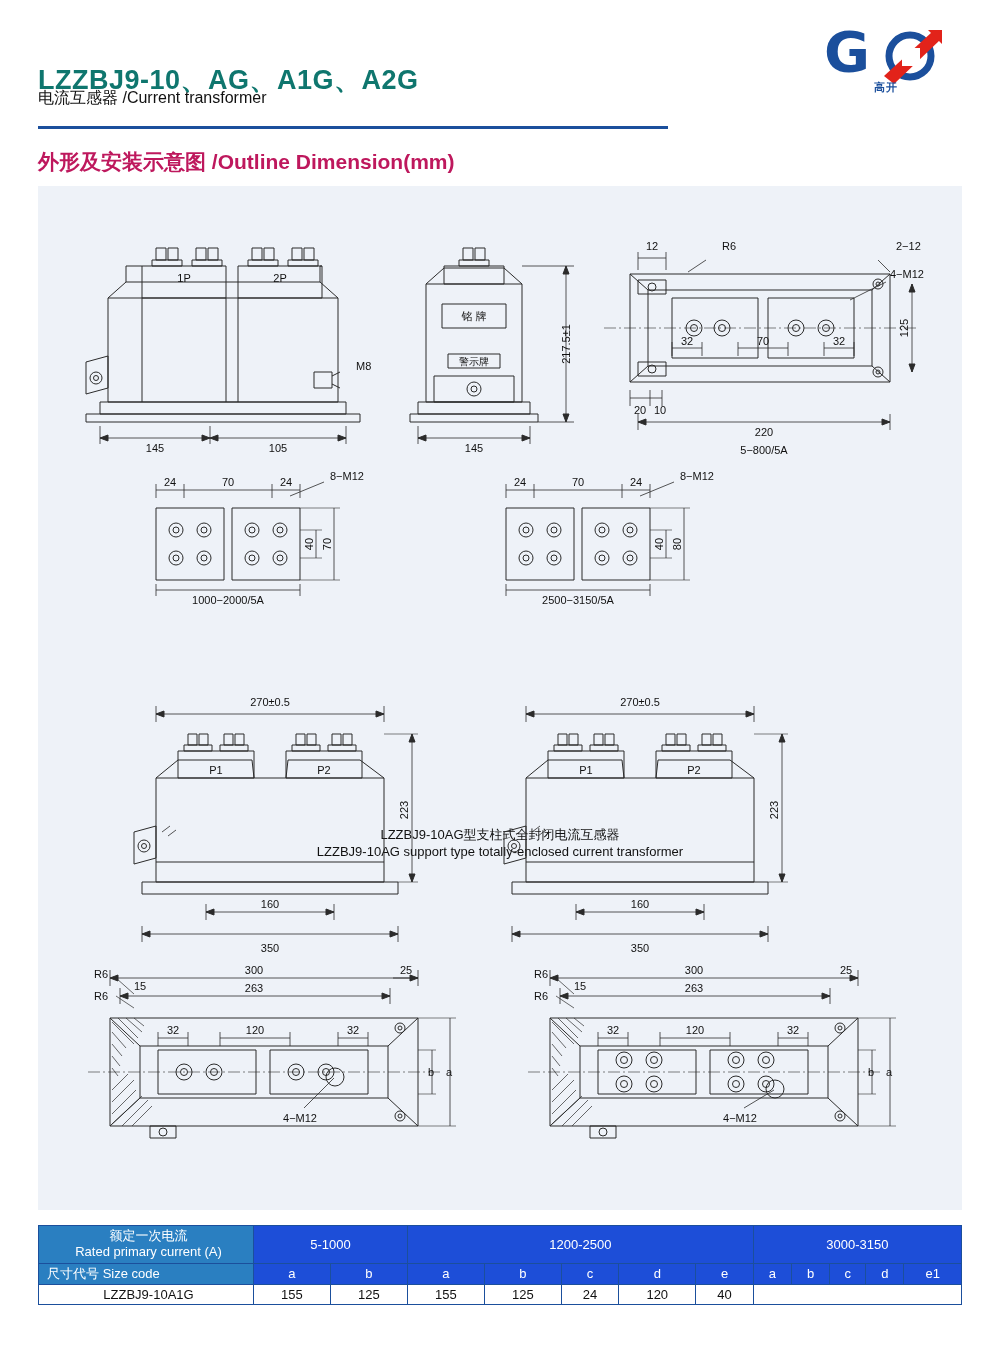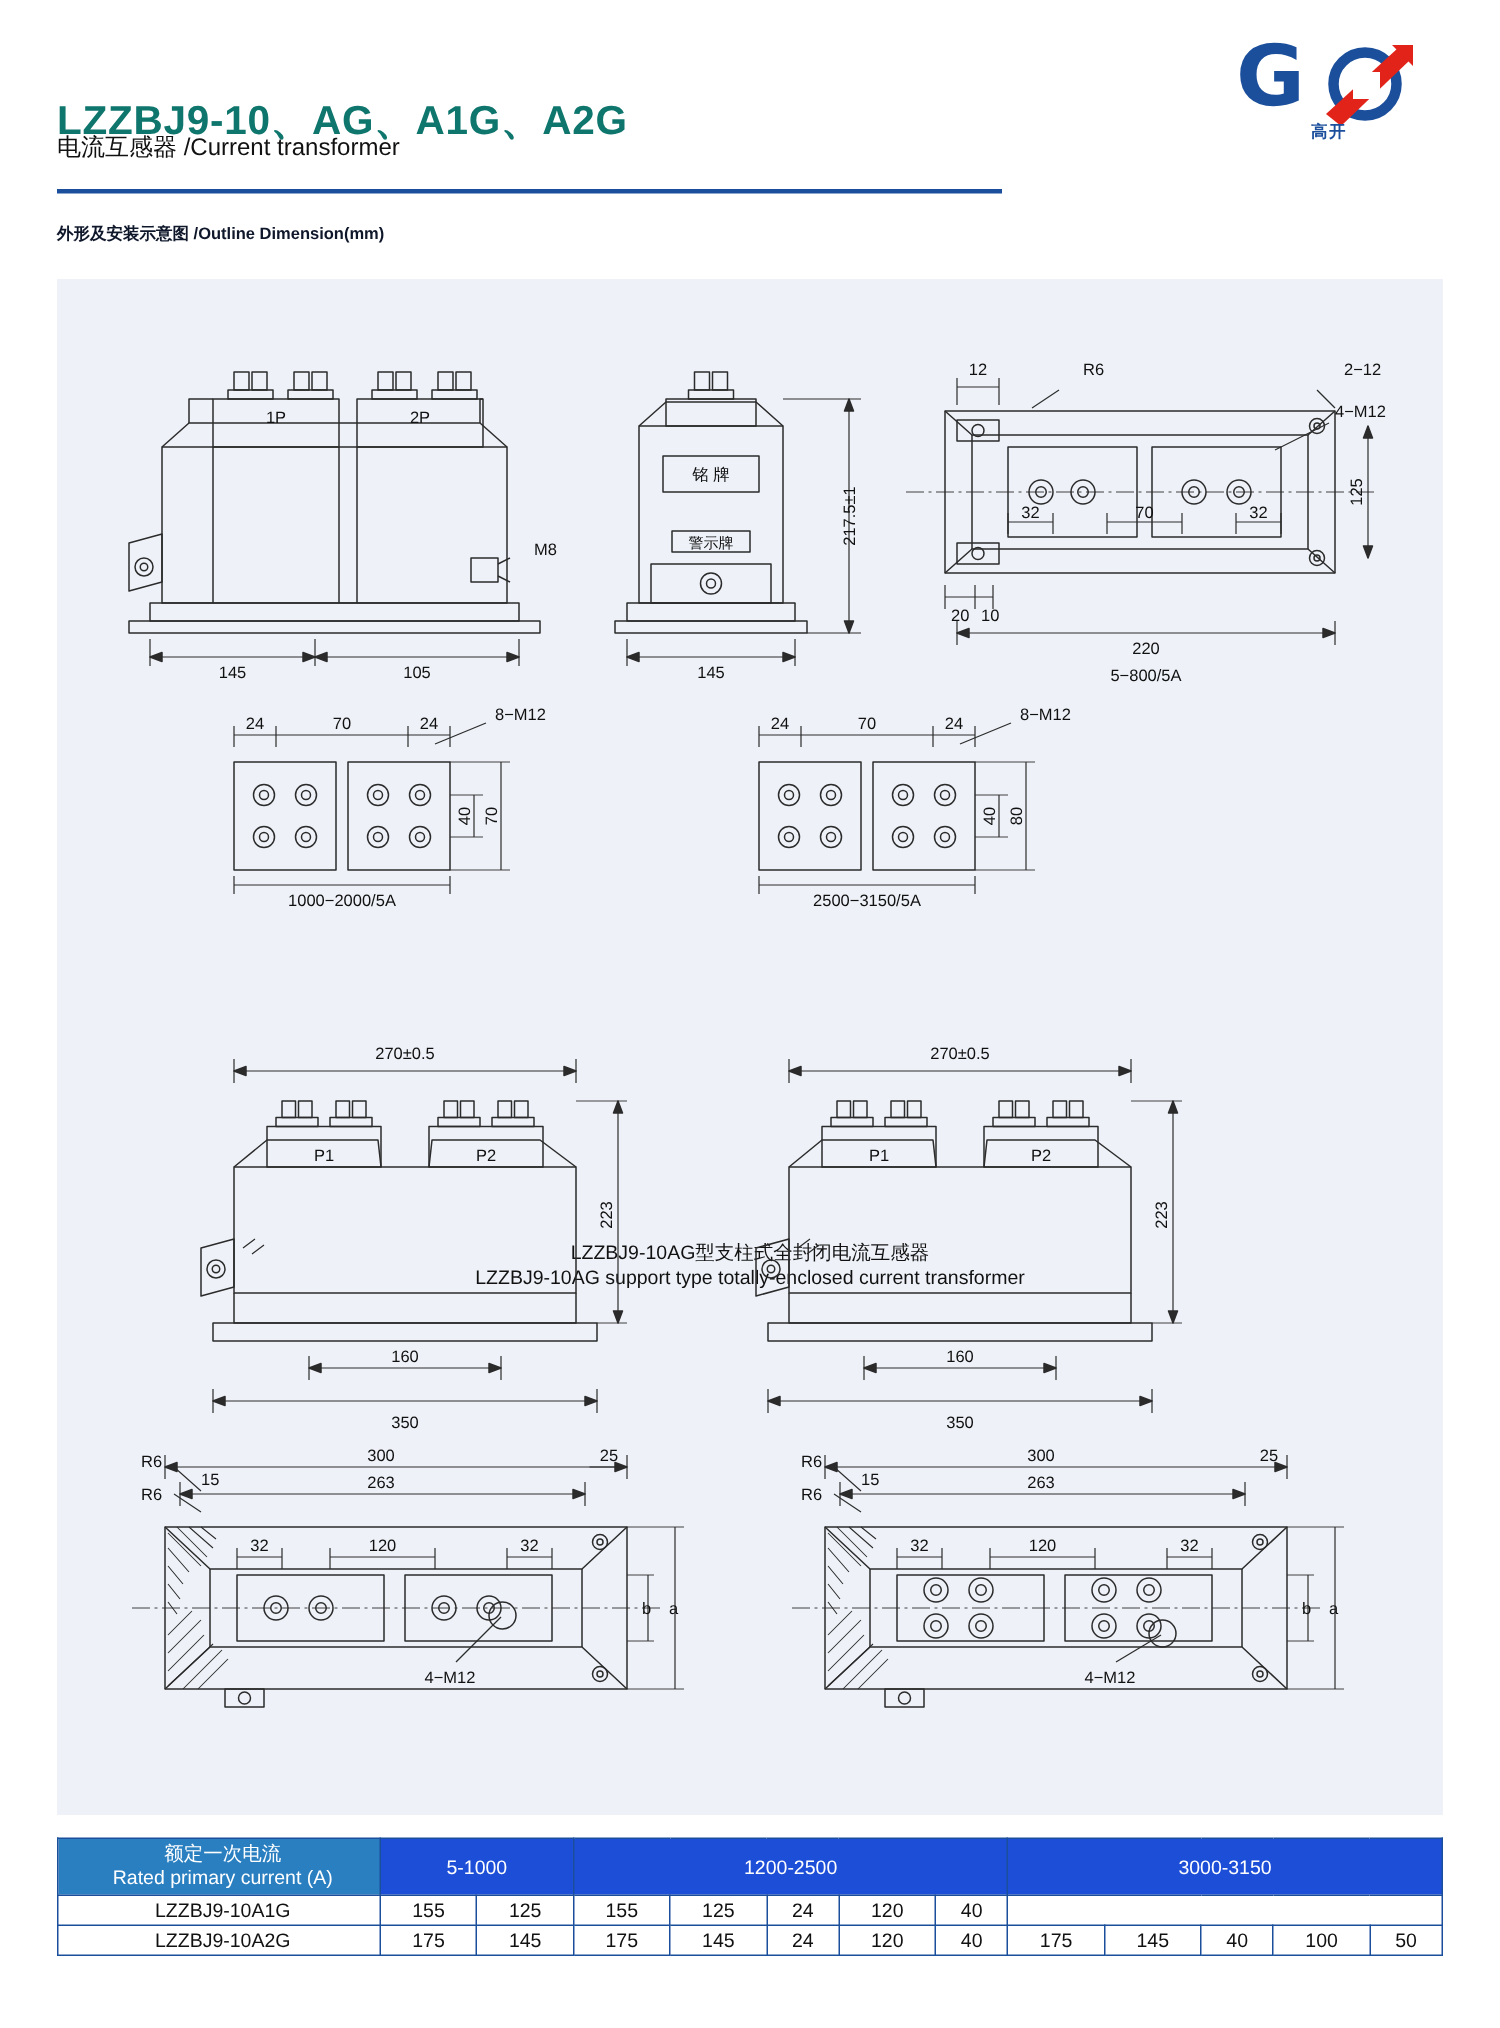--- a/index.html
+++ b/index.html
@@ -21,21 +21,21 @@
   #title-sub {
     position:absolute; left:38px; top:88px;
     font-size:16px; color:#111; white-space:nowrap;
   }
   #title-rule {
     position:absolute; left:38px; top:126px; width:630px; height:3px;
     background:#1b4f9c;
   }
   #section-title {
     position:absolute; left:38px; top:148px;
-    font-size:11px; color:#0f172a; font-weight:bold; white-space:nowrap;
+    font-size:21px; color:#be185d; font-weight:bold; white-space:nowrap;
   }
   
   #logo { position:absolute; right:28px; top:30px; width:150px; height:80px; }
   #logo .gwrap { position:absolute; left:0; top:0; width:150px; height:56px; }
   #logo .gtext {
     position:absolute; left:2px; top:-6px;
     font-size:56px; font-weight:bold; color:#1b4f9c;
     font-family:"DejaVu Sans", sans-serif; line-height:56px;
   }
   #logo .cn {
@@ -557,40 +557,43 @@
       <tr>
         <td class="hdr-l" rowspan="1" style="width:215px;text-align:center;">
           <div>额定一次电流</div>
           <div>Rated primary current (A)</div>
         </td>
         <td class="hdr" colspan="2">5-1000</td>
         <td class="hdr" colspan="5">1200-2500</td>
         <td class="hdr" colspan="5">3000-3150</td>
       </tr>
       <tr>
+        <td class="hdr-l">
+          <span>尺寸代号</span>
+          <span>Size code</span>
+        </td>
+        <td class="hdr">a</td>
+        <td class="hdr">b</td>
+        <td class="hdr">a</td>
+        <td class="hdr">b</td>
+        <td class="hdr">c</td>
+        <td class="hdr">d</td>
+        <td class="hdr">e</td>
+        <td class="hdr">a</td>
+        <td class="hdr">b</td>
+        <td class="hdr">c</td>
+        <td class="hdr">d</td>
+        <td class="hdr">e1</td>
+      </tr>
+      <tr>
         <td class="rowname">LZZBJ9-10A1G</td>
         <td>155</td>
         <td>125</td>
         <td>155</td>
         <td>125</td>
         <td>24</td>
         <td>120</td>
         <td>40</td>
         <td colspan="5" style="border-top:1px solid #1b4f9c;"></td>
       </tr>
-      <tr>
-        <td class="rowname">LZZBJ9-10A2G</td>
-        <td>175</td>
-        <td>145</td>
-        <td>175</td>
-        <td>145</td>
-        <td>24</td>
-        <td>120</td>
-        <td>40</td>
-        <td>175</td>
-        <td>145</td>
-        <td>40</td>
-        <td>100</td>
-        <td>50</td>
-      </tr>
     </tbody>
   </table>
 </div>
 
 </body></html>

